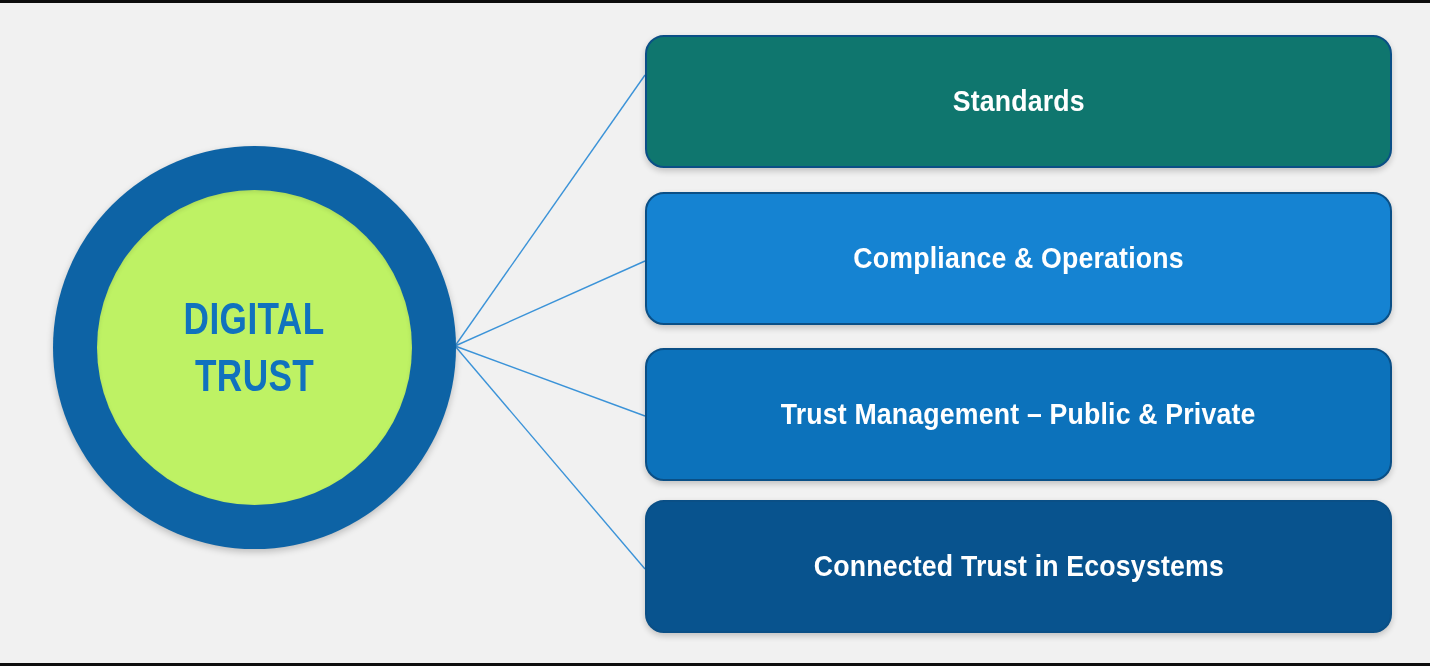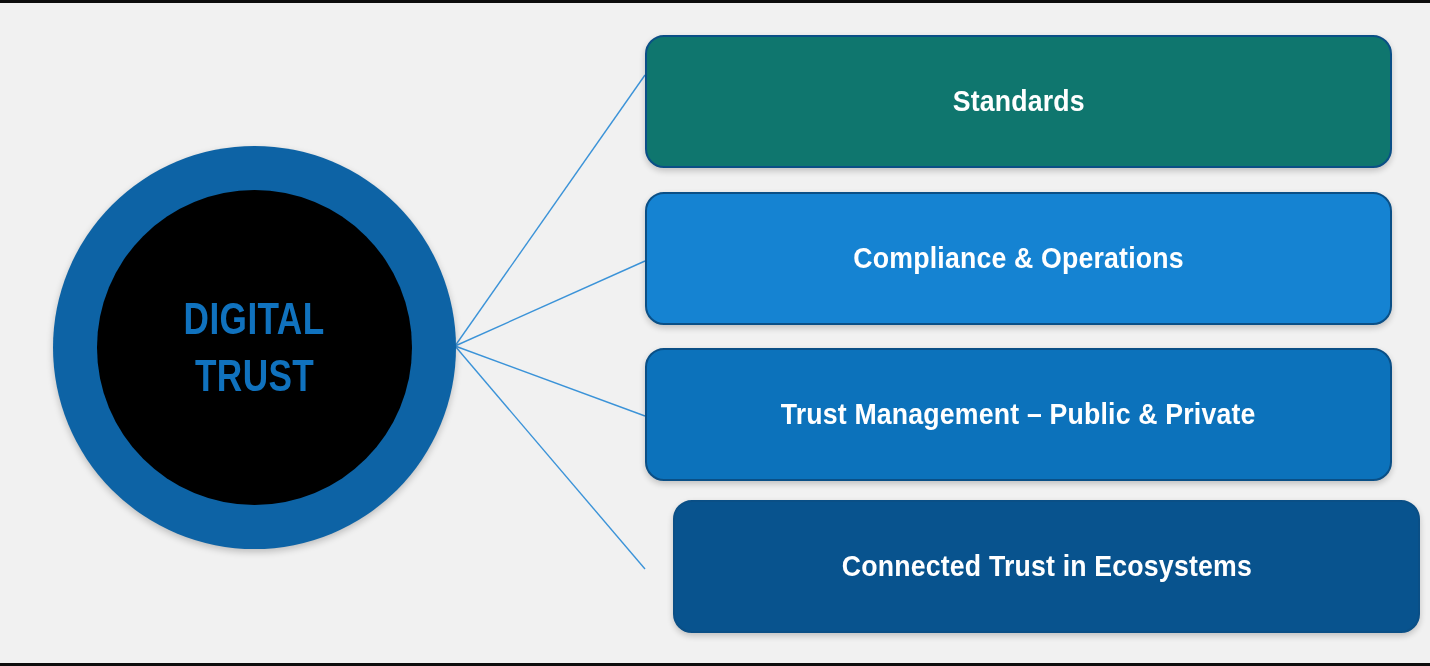--- a/index.html
+++ b/index.html
@@ -104,35 +104,35 @@
 <div id="canvas" style="background: rgb(241, 241, 241);">
 
   <svg id="connectors" viewBox="0 0 1430 666" xmlns="http://www.w3.org/2000/svg">
     <line x1="455" y1="343" x2="645" y2="72" stroke="#3b93d8" stroke-width="1.4"></line>
     <line x1="455" y1="343" x2="645" y2="258" stroke="#3b93d8" stroke-width="1.4"></line>
     <line x1="455" y1="343" x2="645" y2="413" stroke="#3b93d8" stroke-width="1.4"></line>
     <line x1="455" y1="343" x2="645" y2="566" stroke="#3b93d8" stroke-width="1.4"></line>
   </svg>
 
   <div id="hub" style="background: rgb(13, 99, 165);">
-    <div id="hub-inner" style="background: #000000;">
+    <div id="hub-inner" style="background: #bef264;">
       <div class="hub-line" style="color: rgb(16, 114, 190);">DIGITAL</div>
       <div class="hub-line" style="color: rgb(16, 114, 190);">TRUST</div>
     </div>
   </div>
 
   <div class="node" id="node-0" style="background: #0f766e; border-color: rgb(10, 79, 134);">
     <span class="node-label" style="color: rgb(255, 255, 255);">Standards</span>
   </div>
 
   <div class="node" id="node-2" style="background: rgb(12, 114, 187); border-color: rgb(10, 79, 134);">
     <span class="node-label" style="color: rgb(255, 255, 255);">Trust Management – Public &amp; Private</span>
   </div>
 
   <div class="node" id="node-1" style="background: rgb(21, 131, 210); border-color: rgb(10, 79, 134);">
     <span class="node-label" style="color: rgb(255, 255, 255);">Compliance &amp; Operations</span>
   </div>
 
-  <div class="node" id="node-3" style="background: rgb(8, 83, 142); border-color: rgb(10, 79, 134); margin-left: 28px;">
+  <div class="node" id="node-3" style="background: rgb(8, 83, 142); border-color: rgb(10, 79, 134);">
     <span class="node-label" style="color: rgb(255, 255, 255);">Connected Trust in Ecosystems</span>
   </div>
 
 </div>
 
 </body></html>

